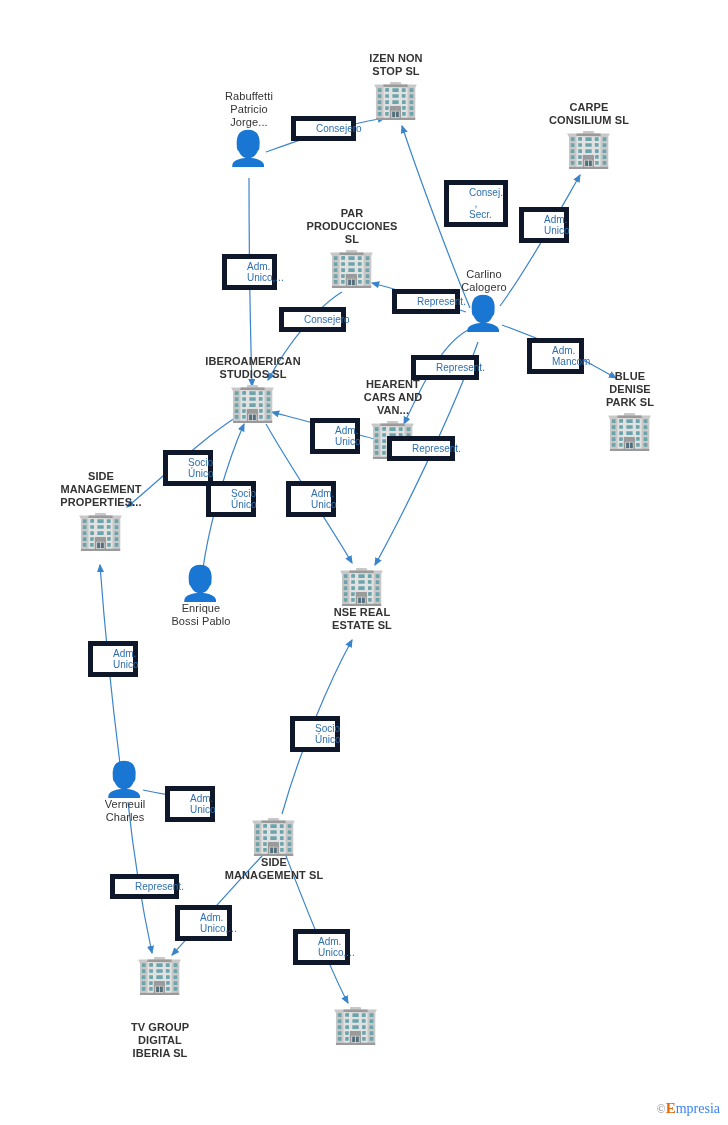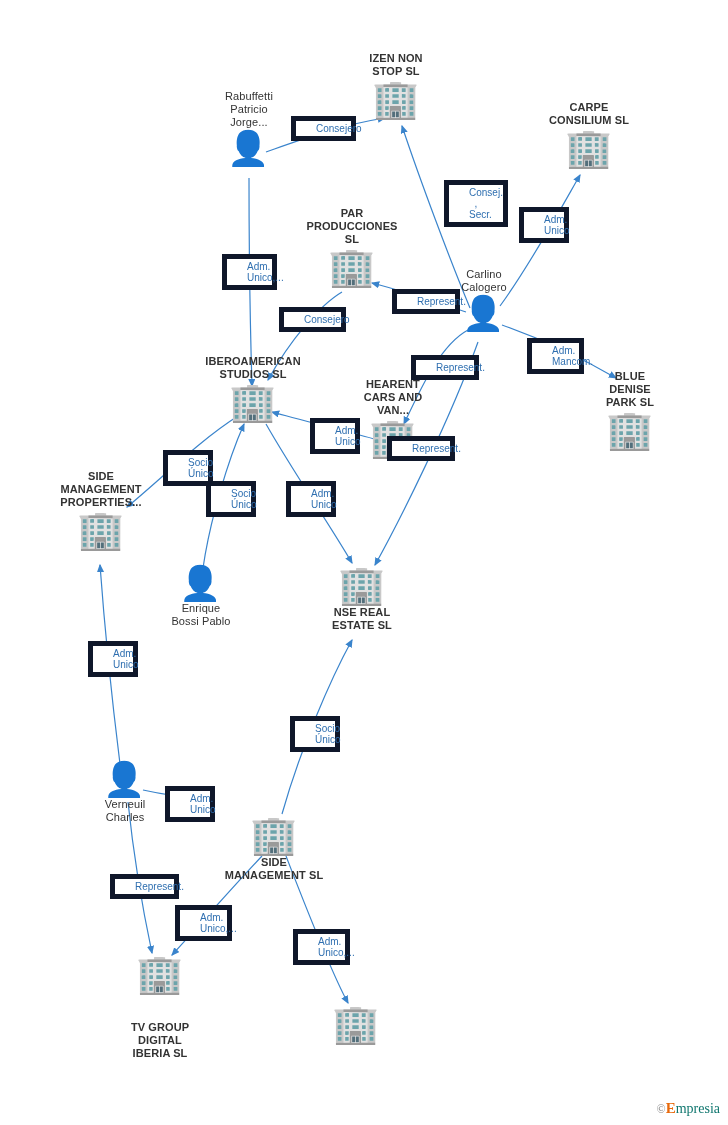--- a/index.html
+++ b/index.html
@@ -75,21 +75,21 @@
     color: #8c8c8c;
     font-size: 12px;
   }
   .watermark .wm-e {
     color: #e8690b;
     font-weight: bold;
     font-size: 15px;
     font-family: "Liberation Serif", serif;
   }
   .watermark .wm-txt {
-    color: #0f766e;
+    color: #3b82f6;
     font-size: 14px;
     margin-top: 7px;
   }
 </style>
 </head>
 <body>
 
 <div id="canvas">
 
   <svg id="edges" viewBox="0 0 728 1125">

